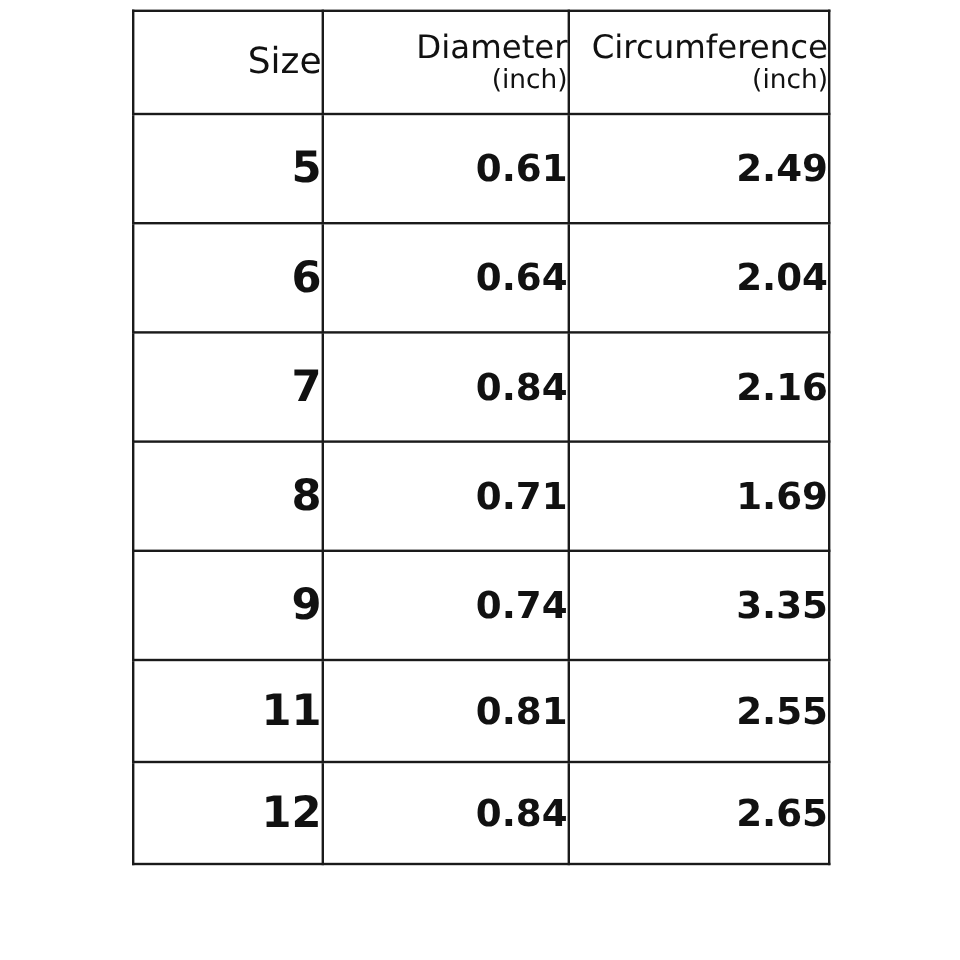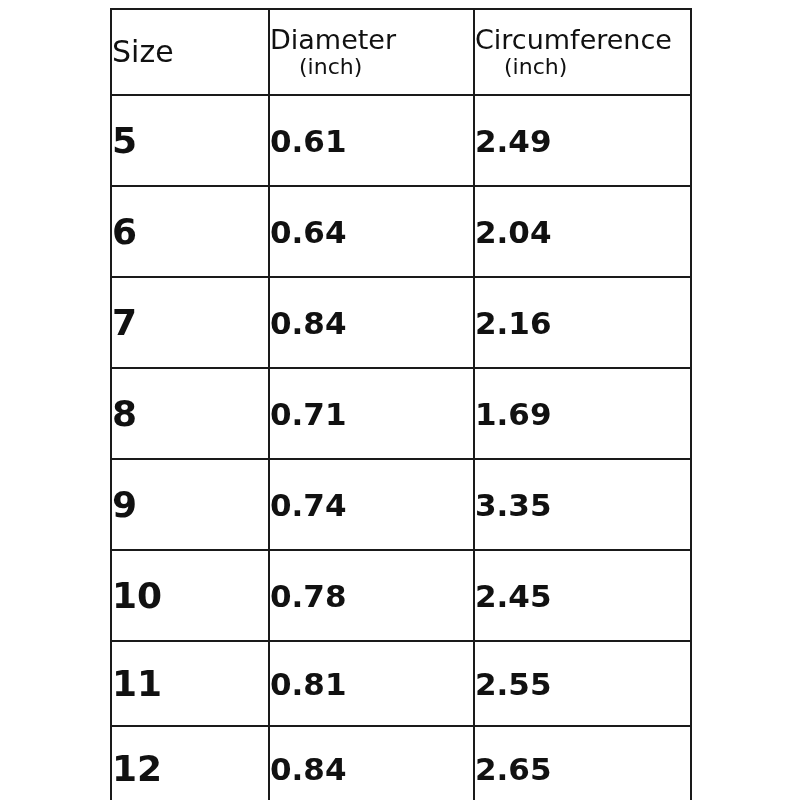--- a/index.html
+++ b/index.html
@@ -30,21 +30,21 @@
     background: #ffffff;
   }
 
   #size-table col.c-size { width: 158px; }
   #size-table col.c-diam { width: 205px; }
   #size-table col.c-circ { width: 217px; }
 
   #size-table th,
   #size-table td {
     border: 2px solid #1a1a1a;
-    text-align: left;
+    text-align: right;
     vertical-align: middle;
     color: #111111;
     padding: 0;
   }
 
   
   #size-table thead th {
     height: 84px;
     font-weight: 400;
     line-height: 1.05;
@@ -125,25 +125,20 @@
       <tr>
         <td class="size-cell">8</td>
         <td class="val-cell">0.71</td>
         <td class="val-cell">1.69</td>
       </tr>
       <tr>
         <td class="size-cell">9</td>
         <td class="val-cell">0.74</td>
         <td class="val-cell">3.35</td>
       </tr>
-      <tr>
-        <td class="size-cell">10</td>
-        <td class="val-cell">0.78</td>
-        <td class="val-cell">2.45</td>
-      </tr>
       <tr class="tight">
         <td class="size-cell">11</td>
         <td class="val-cell">0.81</td>
         <td class="val-cell">2.55</td>
       </tr>
       <tr class="tight">
         <td class="size-cell">12</td>
         <td class="val-cell">0.84</td>
         <td class="val-cell">2.65</td>
       </tr>

